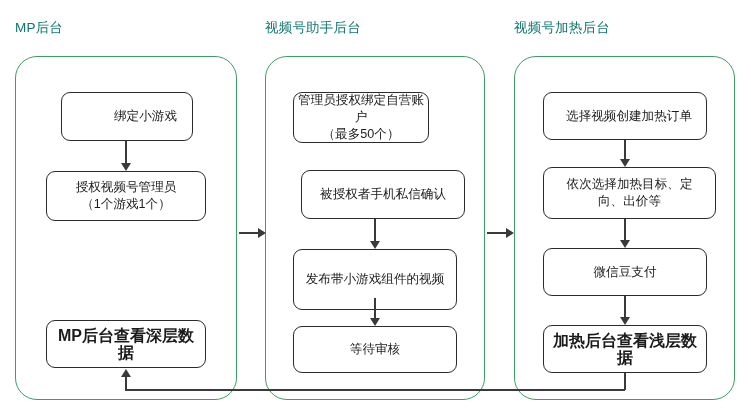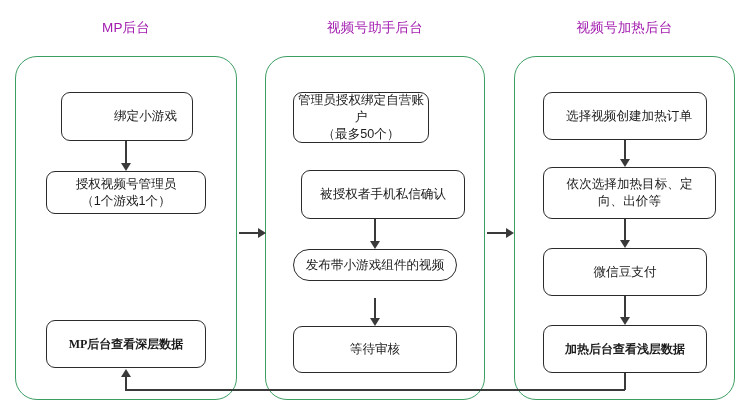--- a/index.html
+++ b/index.html
@@ -18,22 +18,21 @@
 
   
   .group {
     position: absolute;
     border: 1.3px solid #3d9e63;
     border-radius: 22px;
     background: transparent;
   }
   .group-title {
     position: absolute;
-    text-align: center;
-    color: #a21caf;
+    color: #0f766e;
     font-size: 13.5px;
     line-height: 16px;
     white-space: nowrap;
     letter-spacing: .2px;
   }
 
   
   .node {
     position: absolute;
     border: 1.2px solid #2b2b2b;
@@ -42,21 +41,21 @@
     display: flex;
     align-items: center;
     justify-content: center;
     text-align: center;
     color: #1b1b1b;
     font-size: 12.6px;
     line-height: 17px;
     padding: 2px 4px;
     white-space: pre-line;
   }
-  .node.bold { font-weight: bold; font-size: 12px; font-family: Liberation Serif, serif; }
+  .node.bold { font-weight: bold; font-size: 16px; }
 
   
   .vline {
     position: absolute;
     width: 1.5px;
     background: #3a3a3a;
   }
   .hline {
     position: absolute;
     height: 1.5px;
@@ -90,37 +89,37 @@
 <div id="canvas">
 
   <div class="group-title" style="left:15px; top:20px; width:222px;">MP后台</div>
   <div class="group" style="left:15px; top:56px; width:222px; height:344px;"></div>
 
   <div class="node" style="left:61px; top:92px; width:132px; height:49px;padding-left:41px;">绑定小游戏</div>
 
   <div class="vline" style="left:125px; top:141px; height:25px;"></div>
   <div class="arrow-down" style="left:121px; top:163px;"></div>
 
-  <div class="node" style="left:46px; top:171px; width:160px; height:43px;">授权视频号管理员
+  <div class="node" style="left:46px; top:171px; width:160px; height:50px;">授权视频号管理员
 （1个游戏1个）</div>
 
   <div class="node bold" style="left:46px; top:320px; width:160px; height:48px;">MP后台查看深层数据</div>
 
   <div class="group-title" style="left:265px; top:20px; width:220px;">视频号助手后台</div>
   <div class="group" style="left:265px; top:56px; width:220px; height:344px;"></div>
 
   <div class="node" style="left:293px; top:92px; width:136px; height:51px;">管理员授权绑定自营账户
 （最多50个）</div>
 
   <div class="node" style="left:293px; top:170px; width:164px; height:49px;margin-left:8px;">被授权者手机私信确认</div>
 
   <div class="vline" style="left:374px; top:219px; height:25px;"></div>
   <div class="arrow-down" style="left:370px; top:241px;"></div>
 
-  <div class="node" style="left:293px; top:249px; width:164px; height:32px;border-radius:19px;">发布带小游戏组件的视频</div>
+  <div class="node" style="left:293px; top:249px; width:164px; height:61px;">发布带小游戏组件的视频</div>
 
   <div class="vline" style="left:374px; top:298px; height:23px;"></div>
   <div class="arrow-down" style="left:370px; top:318px;"></div>
 
   <div class="node" style="left:293px; top:326px; width:164px; height:47px;">等待审核</div>
 
   <div class="group-title" style="left:514px; top:20px; width:221px;">视频号加热后台</div>
   <div class="group" style="left:514px; top:56px; width:221px; height:344px;"></div>
 
   <div class="node" style="left:543px; top:92px; width:164px; height:48px;padding-left:12px;">选择视频创建加热订单</div>

